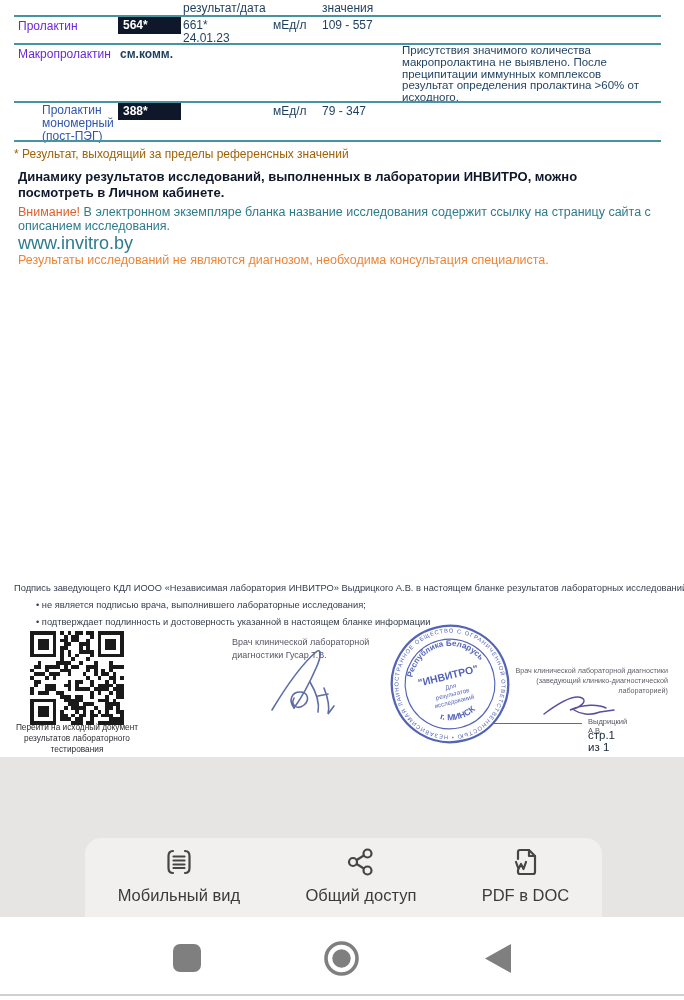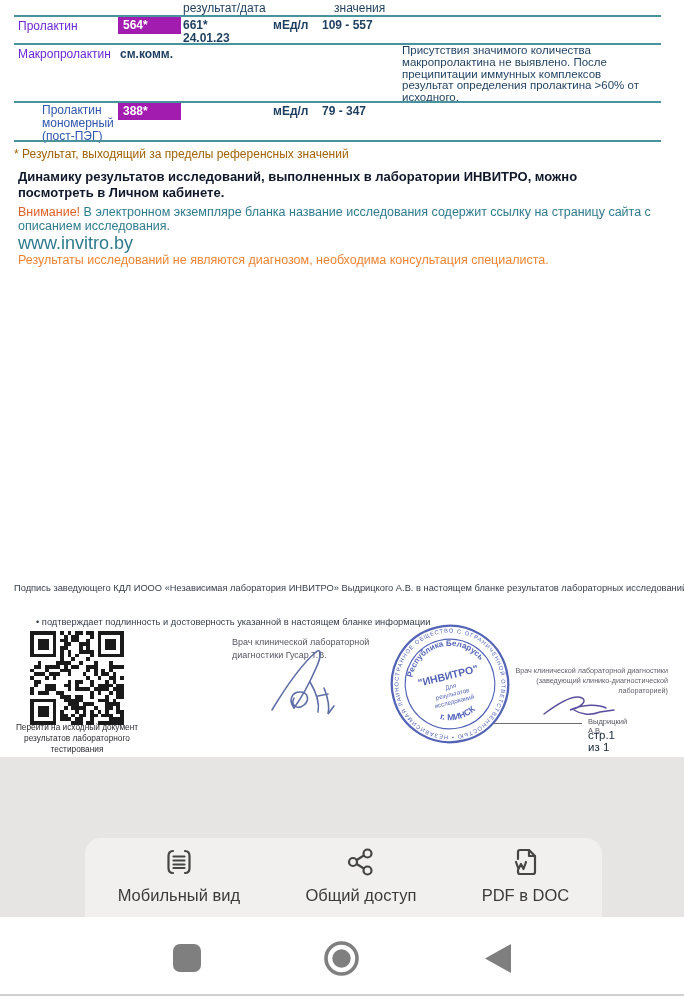--- a/index.html
+++ b/index.html
@@ -6,22 +6,22 @@
   html,body { width:684px; height:1000px; }
   body { font-family:"Liberation Sans","DejaVu Sans",sans-serif; background:#ffffff; }
   .screen { position:relative; width:684px; height:1000px; overflow:hidden; background:#ffffff; }
   .abs { position:absolute; }
 
   
   .doc-page { position:absolute; left:0; top:0; width:560px; height:757px; background:#ffffff; }
   .tline { position:absolute; left:14px; width:647px; height:2px; background:#47939e; }
   .hdr-cell { font-size:12px; color:#1d3e5f; }
   .test-name { font-size:12px; color:#6d28d9; }
-  .val-navy { font-size:12px; color:#1d3e5f;font-weight:bold; }
-  .badge { position:absolute; width:63px; height:17px; background:#a21caf; color:#ffffff;
+  .val-navy { font-size:12px; color:#1d3e5f; }
+  .badge { position:absolute; width:63px; height:17px; background:#0f172a; color:#ffffff;
            font-size:12px; font-weight:bold; padding:1px 0 0 5px; }
   .comment { font-size:11.5px; line-height:11.8px; color:#1d3e5f; width:252px; }
   .row3name { width:100px; font-size:12px; line-height:13.2px; color:#2f56ac;margin-left:24px; }
   .footnote { font-size:12px; color:#a16207; }
   .heading { width:604px; font-size:13px; font-weight:bold; line-height:1.2; color:#0f172a; }
   .attn-wrap { width:644px; font-size:12.5px; line-height:1.1; }
   .attn-label { color:#e0602a; }
   .attn-text { color:#2e7b8d; }
   .site-link { color:#2e7b8d; font-size:18px; cursor:pointer; }
   .disclaimer { font-size:12.5px; color:#ef8435; }
@@ -48,21 +48,21 @@
   .bottom-line { position:absolute; left:0; top:994px; width:684px; height:2px; background:#d0d0d0; }
 </style>
 </head>
 <body>
 
 <div class="screen">
 
   <div class="doc-page">
 
     <div class="abs hdr-cell" style="left:183px; top:1px;">результат/дата</div>
-    <div class="abs hdr-cell" style="left:334px; top:1px;">значения</div>
+    <div class="abs hdr-cell" style="left:322px; top:1px;">значения</div>
     <div class="tline" style="top:15px;"></div>
 
     <div class="abs test-name" style="left:18px; top:19px;">Пролактин</div>
     <div class="badge" style="left:118px; top:17px;">564*</div>
     <div class="abs val-navy" style="left:183px; top:18px;">661*</div>
     <div class="abs val-navy" style="left:183px; top:31px;">24.01.23</div>
     <div class="abs val-navy" style="left:273px; top:18px;">мЕд/л</div>
     <div class="abs val-navy" style="left:322px; top:18px;">109 - 557</div>
     <div class="tline" style="top:43px;"></div>
 
@@ -81,20 +81,21 @@
     <div class="abs heading" style="left:18px; top:169px;">Динамику результатов исследований, выполненных в лаборатории ИНВИТРО, можно посмотреть в Личном кабинете.</div>
 
     <div class="abs attn-wrap" style="left:18px; top:206px;">
       <div><span class="attn-label">Внимание!</span><span class="attn-text"> В электронном экземпляре бланка название исследования содержит ссылку на страницу сайта с описанием исследования.</span></div>
       <div class="site-link">www.invitro.by</div>
     </div>
 
     <div class="abs disclaimer" style="left:18px; top:253px;">Результаты исследований не являются диагнозом, необходима консультация специалиста.</div>
 
     <div class="abs sig-intro" style="left:14px; top:583px;">Подпись заведующего КДЛ ИООО «Независимая лаборатория ИНВИТРО» Выдрицкого А.В. в настоящем бланке результатов лабораторных исследований:</div>
+    <div class="abs sig-bullet" style="left:36px; top:600px;">не является подписью врача, выполнившего лабораторные исследования;</div>
     <div class="abs sig-bullet" style="left:36px; top:617px;">подтверждает подлинность и достоверность указанной в настоящем бланке информации</div>
 
     <div class="abs" style="left:30px; top:631px; width:94px; height:94px;">
       <svg id="qr" width="94" height="94" viewBox="0 0 100 100" shape-rendering="crispEdges">
           <rect x="32" y="0" width="4" height="4" fill="#1a1a1a"></rect>
           <rect x="40" y="0" width="4" height="4" fill="#1a1a1a"></rect>
           <rect x="48" y="0" width="4" height="4" fill="#1a1a1a"></rect>
           <rect x="52" y="0" width="4" height="4" fill="#1a1a1a"></rect>
           <rect x="60" y="0" width="4" height="4" fill="#1a1a1a"></rect>
           <rect x="64" y="0" width="4" height="4" fill="#1a1a1a"></rect>

